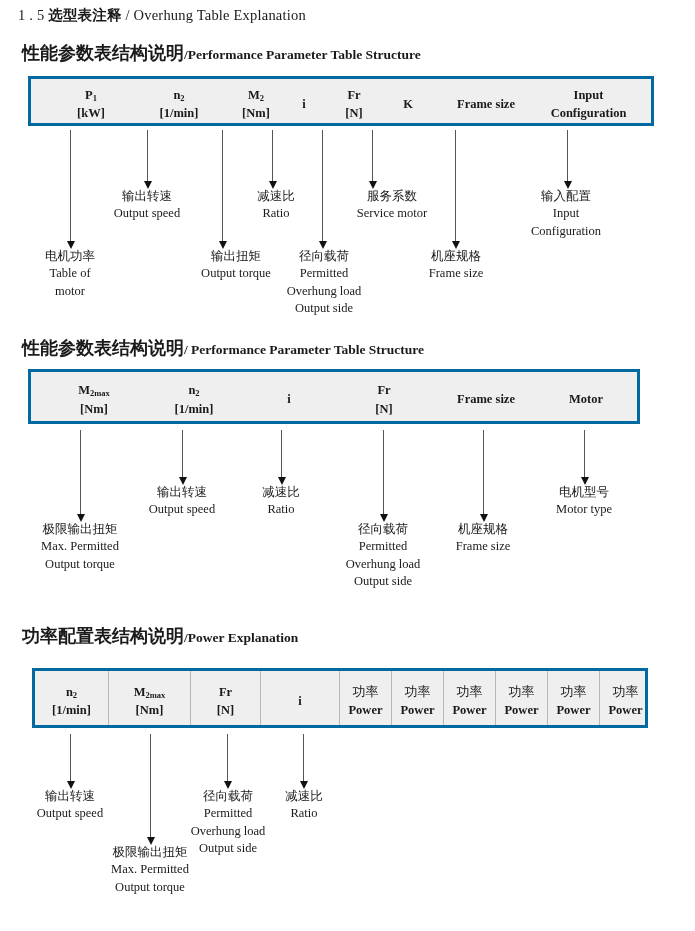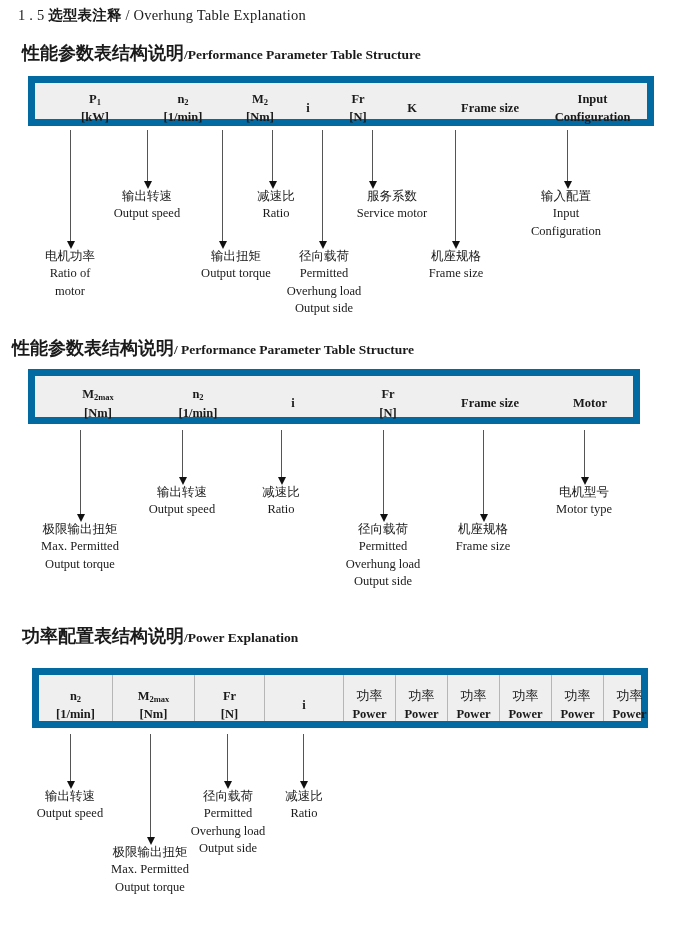--- a/index.html
+++ b/index.html
@@ -43,21 +43,21 @@
   .sub-title .en {
     font-family: "Liberation Serif", "DejaVu Serif", serif;
     font-weight: bold;
     font-size: 13.5px;
   }
 
   
   .tbl {
     position: absolute;
     background: #efefef;
-    border: 7px solid #0369a1;
+    border: 3px solid #0369a1;
     box-sizing: border-box;
   }
 
   .cell {
     position: absolute;
     text-align: center;
     box-sizing: border-box;
     display: flex;
     flex-direction: column;
     align-items: center;
@@ -179,21 +179,21 @@
 <div class="arrow" style="left:147px; top:130px; height:52px;"></div>
 <div class="arrow" style="left:222px; top:130px; height:112px;"></div>
 <div class="arrow" style="left:272px; top:130px; height:52px;"></div>
 <div class="arrow" style="left:322px; top:130px; height:112px;"></div>
 <div class="arrow" style="left:372px; top:130px; height:52px;"></div>
 <div class="arrow" style="left:455px; top:130px; height:112px;"></div>
 <div class="arrow" style="left:567px; top:130px; height:52px;"></div>
 
 <div class="anno" style="left:70px; top:247px;">
   <span class="cn">电机功率</span>
-  <span class="en">Ratio of</span>
+  <span class="en">Table of</span>
   <span class="en">motor</span>
 </div>
 <div class="anno" style="left:147px; top:187px;">
   <span class="cn">输出转速</span>
   <span class="en">Output speed</span>
 </div>
 <div class="anno" style="left:236px; top:247px;">
   <span class="cn">输出扭矩</span>
   <span class="en">Output torque</span>
 </div>
@@ -214,21 +214,21 @@
 <div class="anno" style="left:456px; top:247px;">
   <span class="cn">机座规格</span>
   <span class="en">Frame size</span>
 </div>
 <div class="anno" style="left:566px; top:187px;">
   <span class="cn">输入配置</span>
   <span class="en">Input</span>
   <span class="en">Configuration</span>
 </div>
 
-<div class="sec-title sub-title" style="left:12px; top:336px;">
+<div class="sec-title sub-title" style="left:22px; top:336px;">
   <span class="cn">性能参数表结构说明</span><span class="en">/</span>
   <span class="en">Performance Parameter Table Structure</span>
 </div>
 
 <div class="tbl" style="left:28px; top:369px; width:612px; height:55px;">
   <div class="cell" style="left:8px; top:0; width:110px; height:55px;">
     <span class="l">M<sub>2max</sub></span>
     <span class="l">[Nm]</span>
   </div>
   <div class="cell" style="left:108px; top:0; width:110px; height:55px;">

